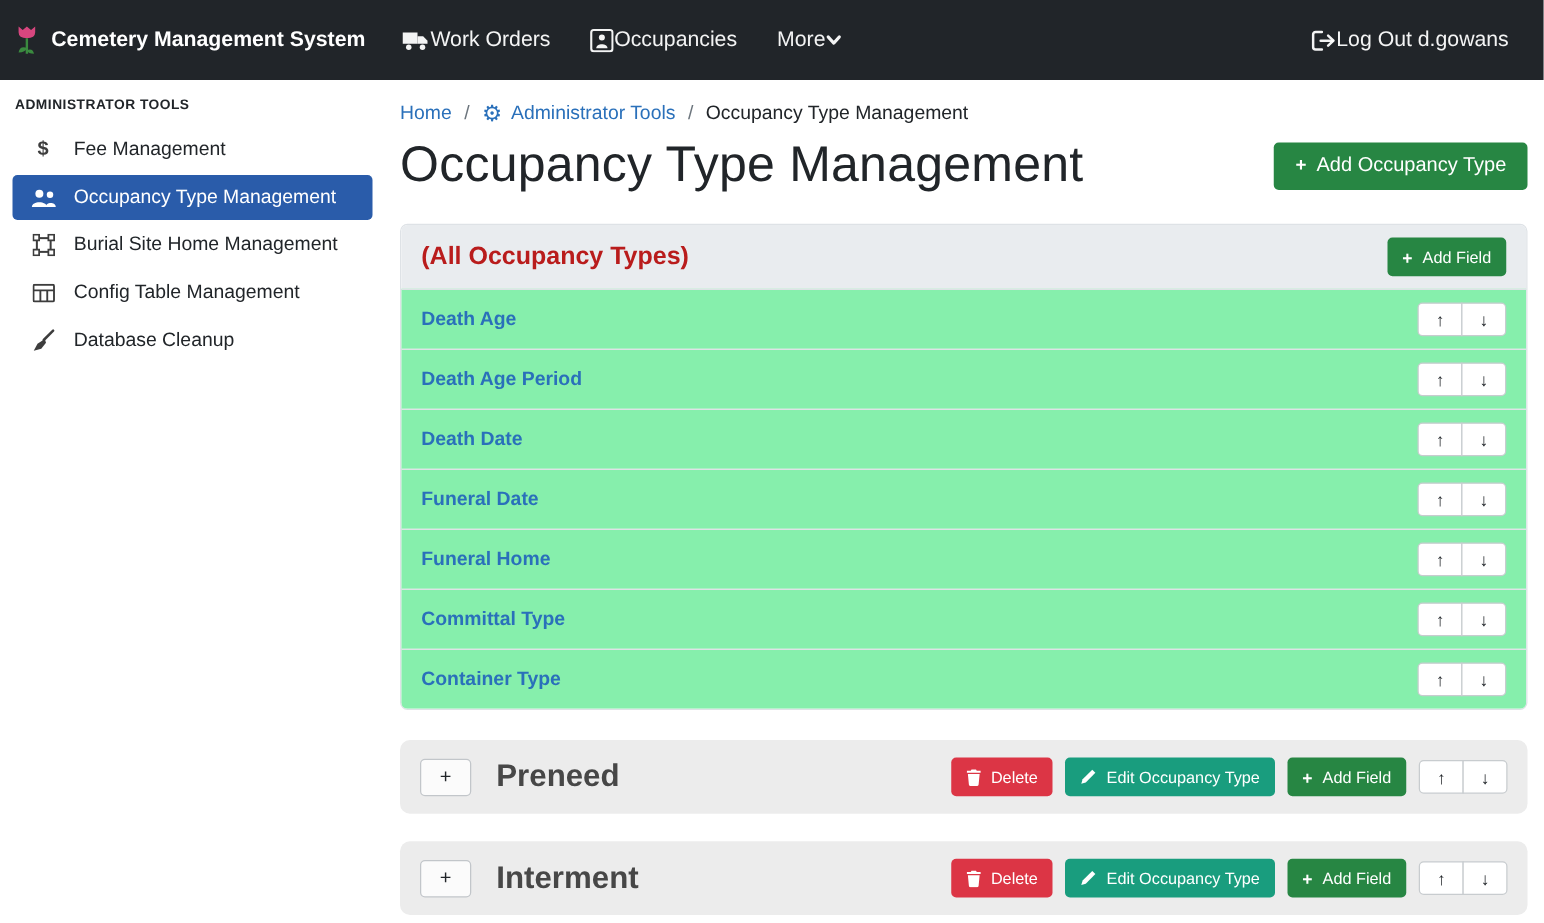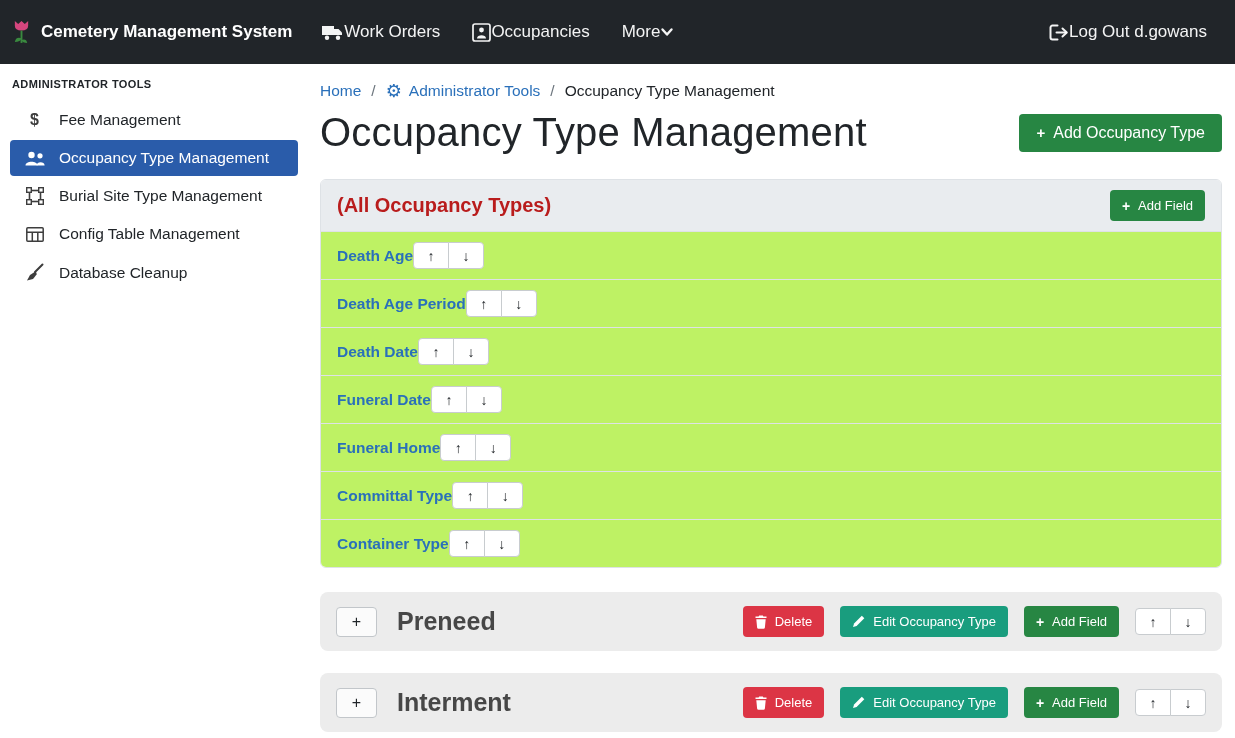--- a/index.html
+++ b/index.html
@@ -39,31 +39,31 @@
   .btn-sm{font-size:13px;padding:8px 12px}
   .btn-green{background:#278643}
   .btn-teal{background:#199d7e}
   .btn-red{background:#dc3545}
   .plus{font-weight:700;font-size:15px;line-height:1}
   .btn-sm .plus{font-size:14px}
   
   .card{border:1px solid #dee2e6;border-radius:6px;overflow:hidden;margin-bottom:24px}
   .card-header{background:#e9ecef;display:flex;align-items:center;justify-content:space-between;padding:10px 16px}
   .card-title{font-size:20px;font-weight:600;color:#b91c1c}
-  .field-row{display:flex;align-items:center;padding:10px 16px;border-top:1px solid #dee2e6;background:#bef264}
+  .field-row{display:flex;align-items:center;justify-content:space-between;padding:10px 16px;border-top:1px solid #dee2e6;background:#86efac}
   .field-link{color:#2a70ba;font-weight:700;font-size:15.5px;text-decoration:none;cursor:pointer}
   .btn-group{display:inline-flex}
   .arrow-btn{width:36px;height:27px;background:#fff;border:1px solid #c8cccf;color:#212529;font-size:14px;line-height:1;display:flex;align-items:center;justify-content:center;cursor:pointer;padding:0;font-family:inherit}
   .arrow-btn.up{border-radius:4px 0 0 4px}
   .arrow-btn.down{border-radius:0 4px 4px 0;margin-left:-1px}
   
   .type-section{background:#ececec;border-radius:8px;display:flex;align-items:center;padding:14px 16px;margin-bottom:22px}
   .expand-btn{width:41px;height:30px;background:#fbfbfb;border:1px solid #c2c6ca;border-radius:4px;font-size:16px;font-weight:400;color:#212529;cursor:pointer;display:flex;align-items:center;justify-content:center;font-family:inherit;line-height:1}
   .section-title{font-size:25px;font-weight:600;color:#474747;margin:0 0 0 20px}
-  .section-actions{margin-left:auto;display:flex;align-items:center;gap:16px}
+  .section-actions{margin-left:auto;display:flex;align-items:center;gap:10px}
 </style>
 </head>
 <body>
 
 <nav class="navbar">
   <div class="brand">
     <span>
       <svg width="19" height="25" viewBox="0 0 20 26">
         <path d="M3,1 v5 q0,5 7,5 q7,0 7,-5 v-5 l-3.5,3 L10,1 6.5,4 Z" fill="#d6467e"></path>
         <path d="M10,11 v13" stroke="#3a8a3f" stroke-width="2" fill="none"></path>
@@ -147,21 +147,21 @@
     <div class="sidebar-item">
       <span class="s-icon">
         <svg width="18" height="18" viewBox="0 0 18 18">
           <rect x="3.5" y="3.5" width="11" height="11" fill="none" stroke="currentColor" stroke-width="1.6"></rect>
           <rect x="0.7" y="0.7" width="4.6" height="4.6" fill="#fff" stroke="currentColor" stroke-width="1.4"></rect>
           <rect x="12.7" y="0.7" width="4.6" height="4.6" fill="#fff" stroke="currentColor" stroke-width="1.4"></rect>
           <rect x="0.7" y="12.7" width="4.6" height="4.6" fill="#fff" stroke="currentColor" stroke-width="1.4"></rect>
           <rect x="12.7" y="12.7" width="4.6" height="4.6" fill="#fff" stroke="currentColor" stroke-width="1.4"></rect>
         </svg>
       </span>
-      <span>Burial Site Type Management</span>
+      <span>Burial Site Home Management</span>
     </div>
 
     <div class="sidebar-item">
       <span class="s-icon">
         <svg width="18" height="15" viewBox="0 0 18 15">
           <rect x="0.8" y="0.8" width="16.4" height="13.4" rx="1" fill="none" stroke="currentColor" stroke-width="1.5"></rect>
           <path d="M0.8,5.3 H17.2 M6.3,5.3 V14.2 M11.8,5.3 V14.2" stroke="currentColor" stroke-width="1.5" fill="none"></path>
         </svg>
       </span>
       <span>Config Table Management</span>

